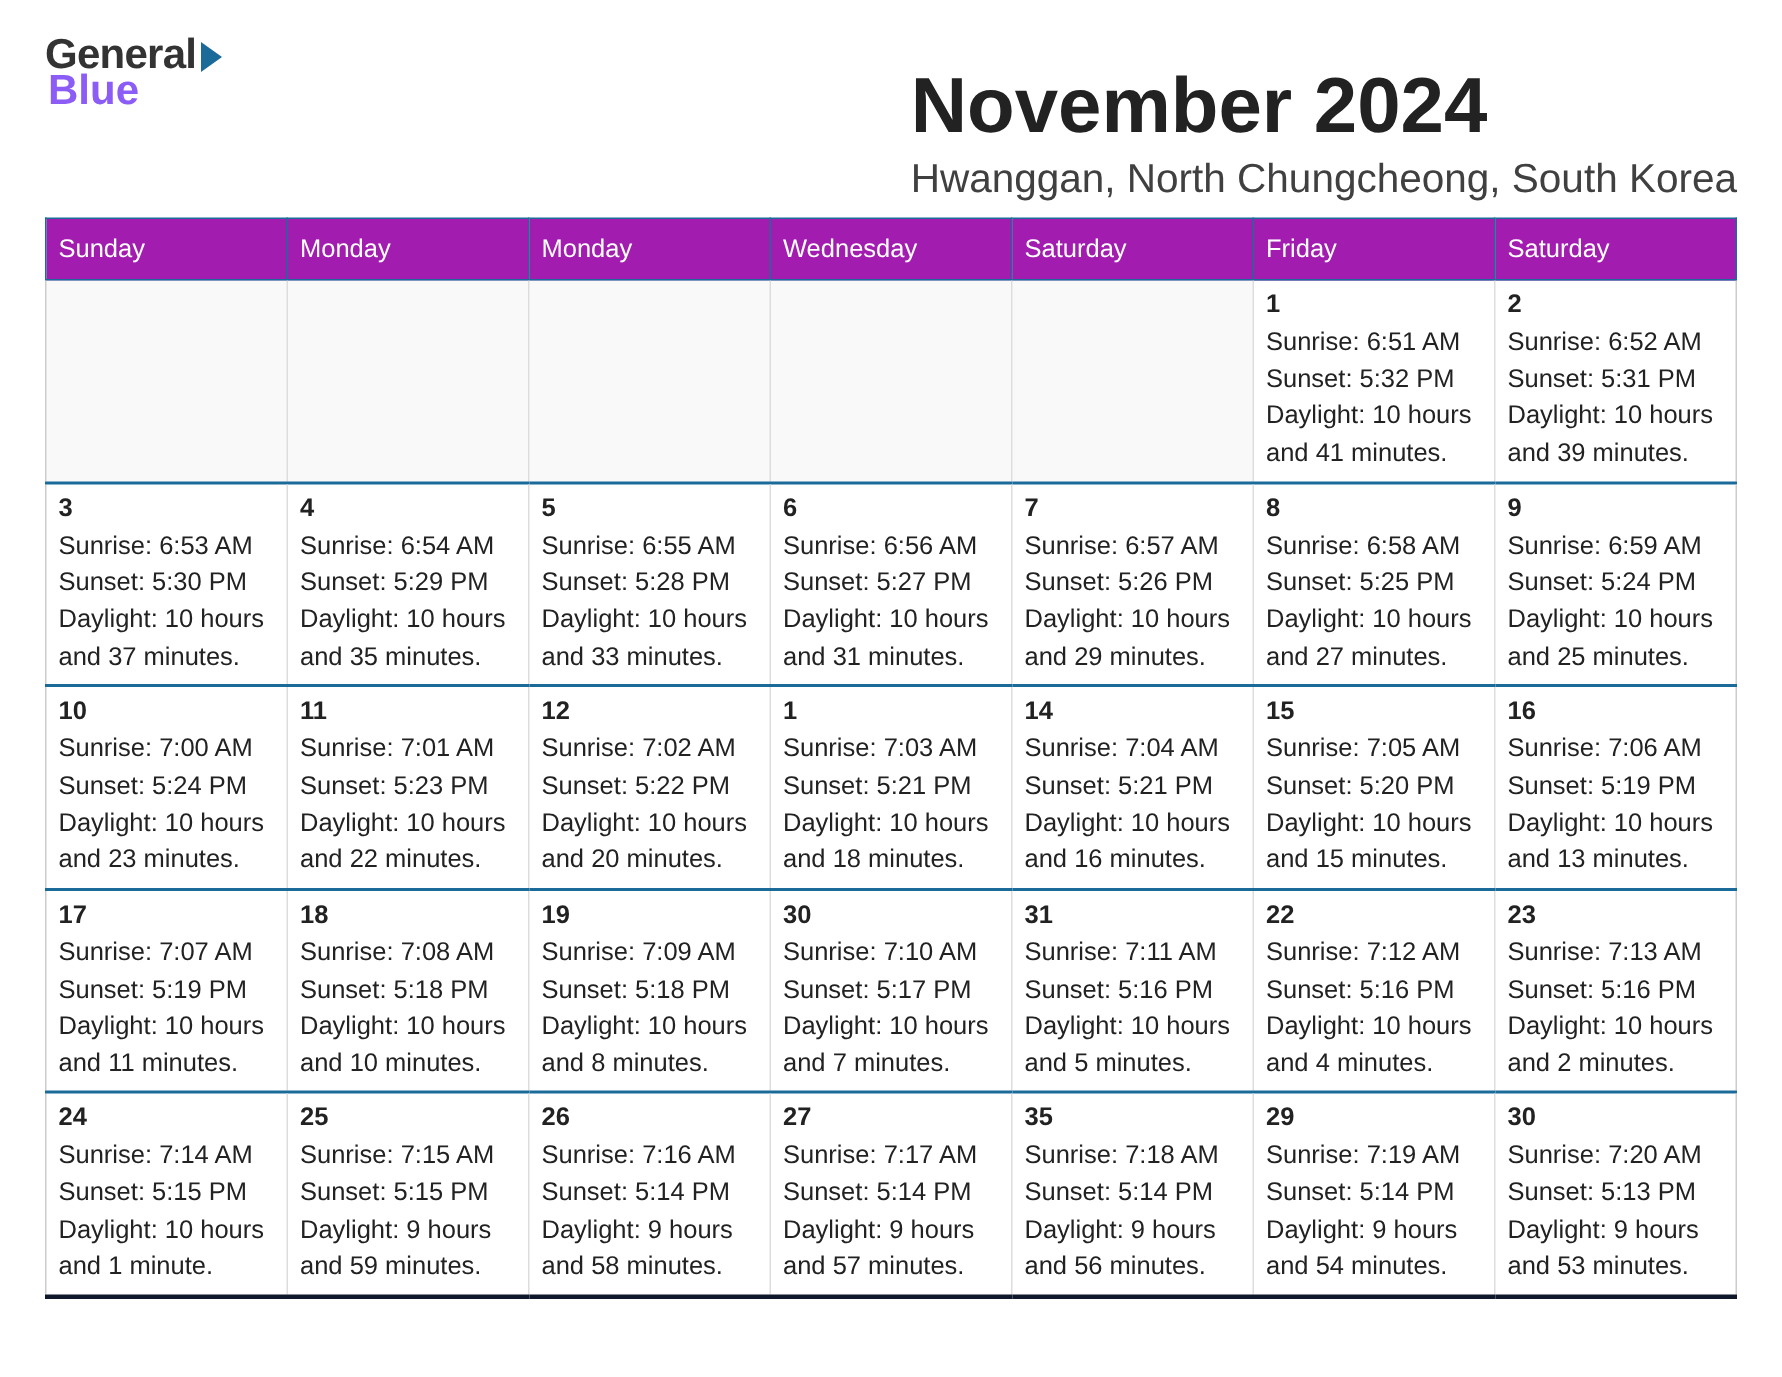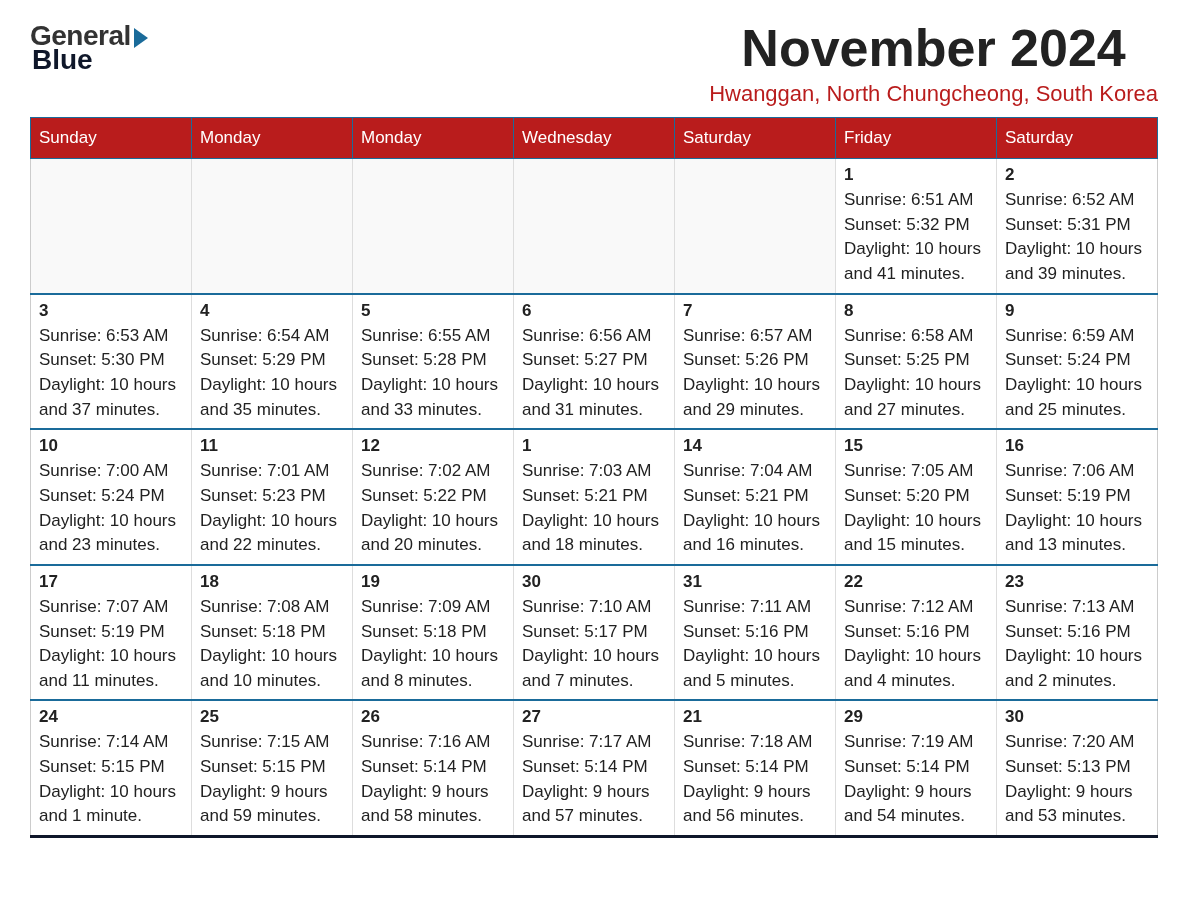--- a/index.html
+++ b/index.html
@@ -38,47 +38,48 @@
       height: 0;
       border-left: 14px solid #1a6b9a;
       border-top: 10px solid transparent;
       border-bottom: 10px solid transparent;
       margin-left: 3px;
       margin-top: 4px;
     }
     .logo-bottom {
       font-size: 28px;
       font-weight: bold;
-      color: #0f172a;
+      color: #8b5cf6;
       margin-top: -8px;
       margin-left: 2px;
     }
     .title-section {
-      text-align: center;
+      text-align: left;
+      margin-top: 23px;
     }
     .month-title {
       font-size: 52px;
       font-weight: bold;
       color: #222;
       line-height: 1.1;
     }
     .location-title {
-      font-size: 22px;
-      color: #b91c1c;
+      font-size: 27px;
+      color: #404040;
       margin-top: 4px;
     }
 
     
     .calendar {
       width: 100%;
       border-collapse: collapse;
       margin-top: 10px;
     }
     .calendar th {
-      background-color: #b91c1c;
+      background-color: #a21caf;
       color: #fff;
       font-size: 17px;
       font-weight: normal;
       padding: 10px 8px;
       text-align: left;
       border: 1px solid #1a6b9a;
     }
     .calendar td {
       vertical-align: top;
       padding: 6px 8px;
@@ -260,21 +261,21 @@
         </td>
         <td>
           <span class="day-number">26</span>
           <div class="day-info">Sunrise: 7:16 AM<br>Sunset: 5:14 PM<br>Daylight: 9 hours and 58 minutes.</div>
         </td>
         <td>
           <span class="day-number">27</span>
           <div class="day-info">Sunrise: 7:17 AM<br>Sunset: 5:14 PM<br>Daylight: 9 hours and 57 minutes.</div>
         </td>
         <td>
-          <span class="day-number">21</span>
+          <span class="day-number">35</span>
           <div class="day-info">Sunrise: 7:18 AM<br>Sunset: 5:14 PM<br>Daylight: 9 hours and 56 minutes.</div>
         </td>
         <td>
           <span class="day-number">29</span>
           <div class="day-info">Sunrise: 7:19 AM<br>Sunset: 5:14 PM<br>Daylight: 9 hours and 54 minutes.</div>
         </td>
         <td>
           <span class="day-number">30</span>
           <div class="day-info">Sunrise: 7:20 AM<br>Sunset: 5:13 PM<br>Daylight: 9 hours and 53 minutes.</div>
         </td>

